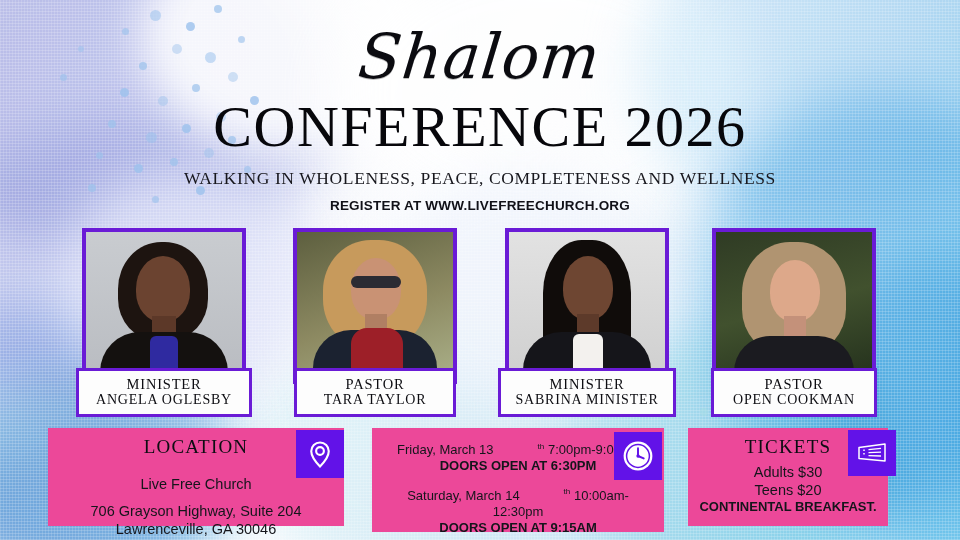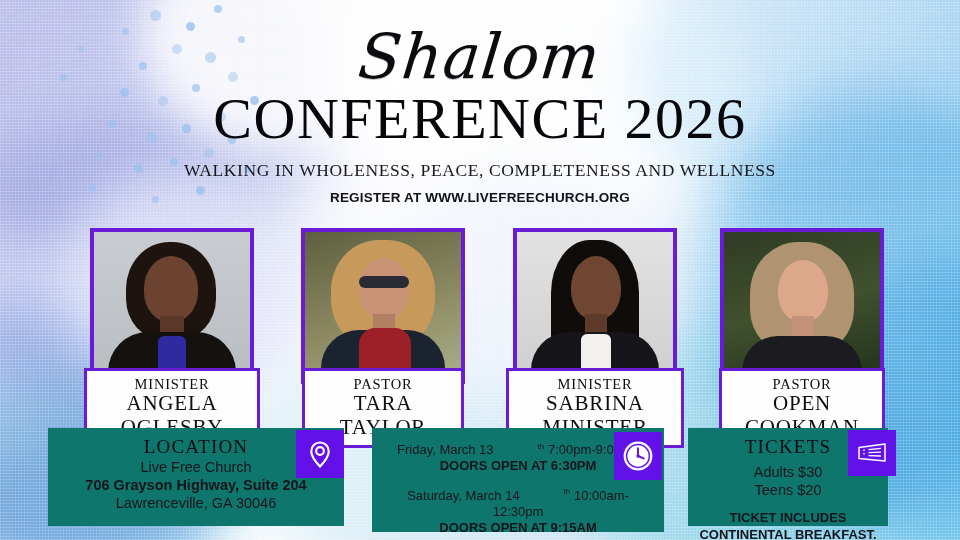--- a/index.html
+++ b/index.html
@@ -83,21 +83,21 @@
     font-weight: 400;
     font-size: 62px;
     line-height: 1;
     color: #0b0b10;
     letter-spacing: 1px;
     transform: skewX(-6deg);
     display: inline-block;
     text-shadow: 0 1px 0 rgba(0,0,0,.25);
   }
   .main-title {
-    margin-top: 2px;
+    margin-top: 10px;
     font-family: "Liberation Serif", serif;
     font-weight: 400;
     font-size: 58px;
     line-height: 1;
     color: #07070b;
     letter-spacing: 1.5px;
     text-align: center;
   }
   .tagline {
     margin-top: 12px;
@@ -111,21 +111,21 @@
     font-family: "Liberation Sans", sans-serif;
     font-weight: bold;
     font-size: 13.5px;
     letter-spacing: .2px;
     color: #111118;
   }
 
   
   .speakers {
     position: absolute;
-    left: 8px; right: 0;
+    left: 0; right: 0;
     top: 228px;
     height: 190px;
   }
   .card {
     position: absolute;
     top: 0;
   }
   .photo-frame {
     border: 4px solid #6a1bd6;
     background: #cfd2d6;
@@ -147,33 +147,33 @@
     border: 3px solid #6a1bd6;
     text-align: center;
     font-family: "Liberation Serif", serif;
     color: #0d0d12;
     padding: 5px 6px 6px;
     line-height: 1.12;
     letter-spacing: .8px;
     box-sizing: border-box;
   }
   .nameplate .role { font-size: 14.5px; display: block; }
-  .nameplate .person { font-size: 21px; display: block; }
+  .nameplate .person { font-size: 14px; display: block; }
 
   
   .portrait { position: absolute; inset: 0; }
   .p-bg { position: absolute; inset: 0; }
   .p-hair, .p-head, .p-body, .p-neck, .p-shirt, .p-extra {
     position: absolute;
   }
 
   
   .panel {
     position: absolute;
-    background: #0f766e;
+    background: #ec4899;
     box-sizing: border-box;
   }
   .panel-title {
     font-family: "Liberation Serif", serif;
     font-size: 19px;
     letter-spacing: 1.2px;
     color: #0d0d12;
     text-align: center;
   }
   .panel-line {
@@ -336,22 +336,22 @@
       </div>
       <div class="nameplate" style="top:140px;width:166px;">
         <span class="role">PASTOR</span>
         <span class="person">OPEN COOKMAN</span>
       </div>
     </div>
   </div>
 
   <div class="panel" style="left:48px;top:428px;width:296px;height:98px;padding:8px 10px 0;">
     <div class="panel-title">LOCATION</div>
-    <div class="panel-line" style="margin-top:0;">Live Free Church</div>
-    <div class="panel-line" style="font-weight:bold;">706 Grayson Highway, Suite 204</div>
+    <div class="panel-line" style="margin-top:17px;">Live Free Church</div>
+    <div class="panel-line" style="margin-top:9px;">706 Grayson Highway, Suite 204</div>
     <div class="panel-line">Lawrenceville, GA 30046</div>
   </div>
   <div class="icon-badge" style="left:296px;top:430px;width:48px;height:48px;">
     <svg width="30" height="30" viewBox="0 0 24 24" fill="none" stroke="#ffffff" stroke-width="1.7">
       <path d="M12 22s7-7.3 7-12.2A7 7 0 0 0 5 9.8C5 14.7 12 22 12 22z"></path>
       <circle cx="12" cy="9.6" r="3.1"></circle>
     </svg>
   </div>
 
   <div class="panel" style="left:372px;top:428px;width:292px;height:104px;padding:8px 10px 0;">
@@ -373,21 +373,20 @@
         <line x1="12" y1="12" x2="15.8" y2="13.6"></line>
       </g>
       <circle cx="12" cy="12" r="1.1" fill="#6212e8"></circle>
     </svg>
   </div>
 
   <div class="panel" style="left:688px;top:428px;width:200px;height:98px;padding:8px 10px 0;">
     <div class="panel-title">TICKETS</div>
     <div class="panel-line" style="margin-top:5px;">Adults $30</div>
     <div class="panel-line">Teens $20</div>
-    <div class="panel-line sm bold" style="margin-top:11px;">TICKET INCLUDES</div>
     <div class="panel-line sm bold">CONTINENTAL BREAKFAST.</div>
   </div>
   <div class="icon-badge" style="left:848px;top:430px;width:48px;height:46px;">
     <svg width="34" height="30" viewBox="0 0 34 26" fill="none" stroke="#ffffff" stroke-width="1.5" stroke-linejoin="round">
       <path d="M4 7.5 L30 4 L30 21 L4 18.5 Z"></path>
       <line x1="9" y1="9.5" x2="9" y2="16.5" stroke-dasharray="1.6 1.9"></line>
       <g stroke-width="1.3">
         <line x1="13.5" y1="9.6" x2="26" y2="8.4"></line>
         <line x1="13.5" y1="12.6" x2="26" y2="12.2"></line>
         <line x1="13.5" y1="15.6" x2="26" y2="16"></line>

